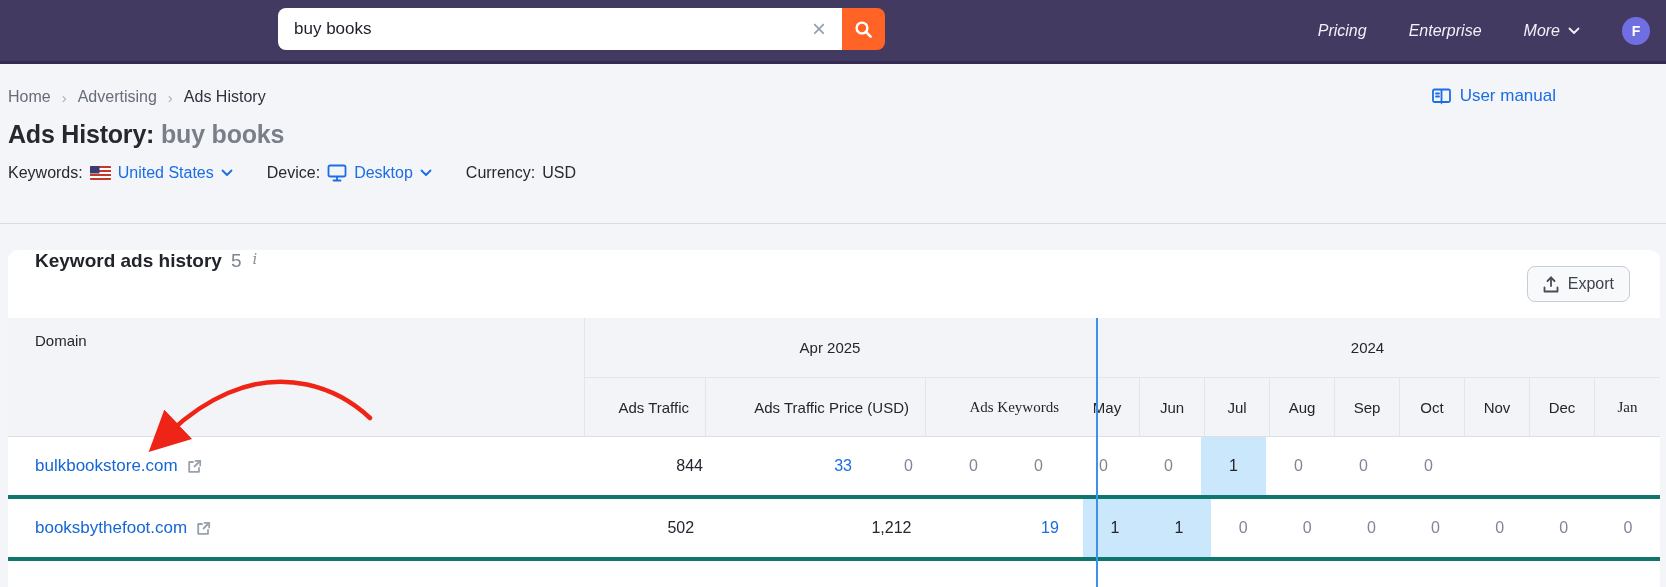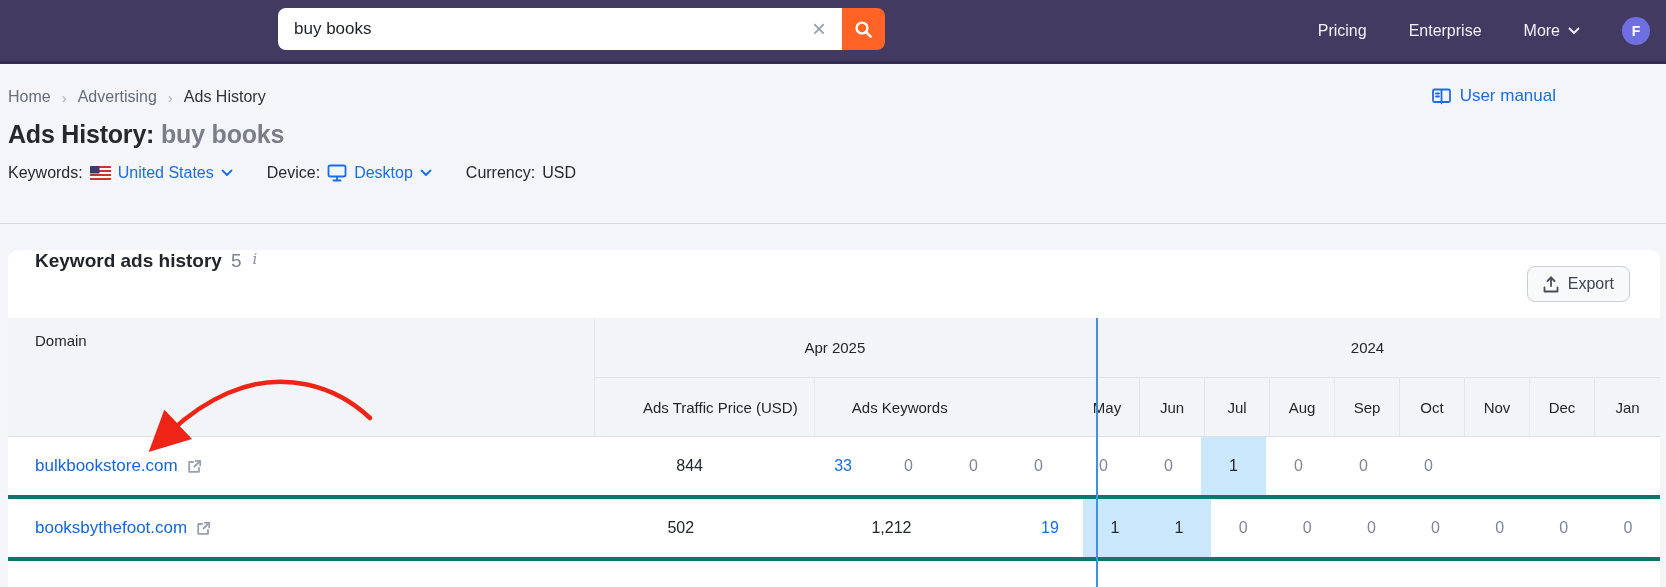--- a/index.html
+++ b/index.html
@@ -38,20 +38,21 @@
     display:flex; align-items:center; justify-content:center;
   }
   .nav-right {
     position:absolute; right:16px; top:0; height:61px;
     display:flex; align-items:center; gap:42px;
   }
   .nav-link {
     color:#f2f0f8; font-size:16px; cursor:pointer; white-space:nowrap;
     display:flex; align-items:center; gap:8px; background:none; border:none;
     font-family:"Liberation Sans", sans-serif;
+    font-style:italic;
   }
   .avatar {
     width:28px; height:28px; border-radius:50%;
     background:#6f6fe2; color:#fff; font-size:14px; font-weight:bold;
     display:flex; align-items:center; justify-content:center; cursor:pointer;
   }
   
   .breadcrumb {
     position:absolute; left:8px; top:88px;
     display:flex; align-items:center; gap:11px; font-size:16px;
@@ -126,21 +127,21 @@
   }
   .g-sub { display:flex; height:58px; }
   .sub-cell {
     display:flex; align-items:center; border-right:1px solid #e2e5ea;
   }
   .sub-cell.val { justify-content:flex-end; padding-right:16px; }
   .sub-cell.w-traffic { width:121px; }
   .sub-cell.w-price { width:220px; }
   .sub-cell.w-kw { width:149px; }
   .sub-cell.month { width:65px; justify-content:center; }
-  .sub-cell:last-child { border-right:none; }
+  .sub-cell:last-child { border-right:none;font-family:Liberation Serif, serif; }
   .trow {
     display:flex; height:62px; background:#fff;
     border-bottom:4px solid #0f766e; font-size:16px;
   }
   .c-domain {
     width:598px; display:flex; align-items:center; gap:9px; padding-left:27px;
   }
   .domain-link { color:#1566d6; font-size:17px; cursor:pointer; }
   .ext-icon { cursor:pointer; display:flex; }
   .c-val {
@@ -292,20 +293,21 @@
       </span>
       <span>Export</span>
     </button>
   </div>
 
   <div class="thead">
     <div class="h-domain">Domain</div>
     <div class="h-group apr">
       <div class="g-label">Apr 2025</div>
       <div class="g-sub">
+        <div class="sub-cell val w-traffic">Ads Traffic</div>
         <div class="sub-cell val w-price">Ads Traffic Price (USD)</div>
         <div class="sub-cell val w-kw">Ads Keywords</div>
       </div>
     </div>
     <div class="h-group months">
       <div class="g-label">2024</div>
       <div class="g-sub">
         <div class="sub-cell month">May</div>
         <div class="sub-cell month">Jun</div>
         <div class="sub-cell month">Jul</div>

